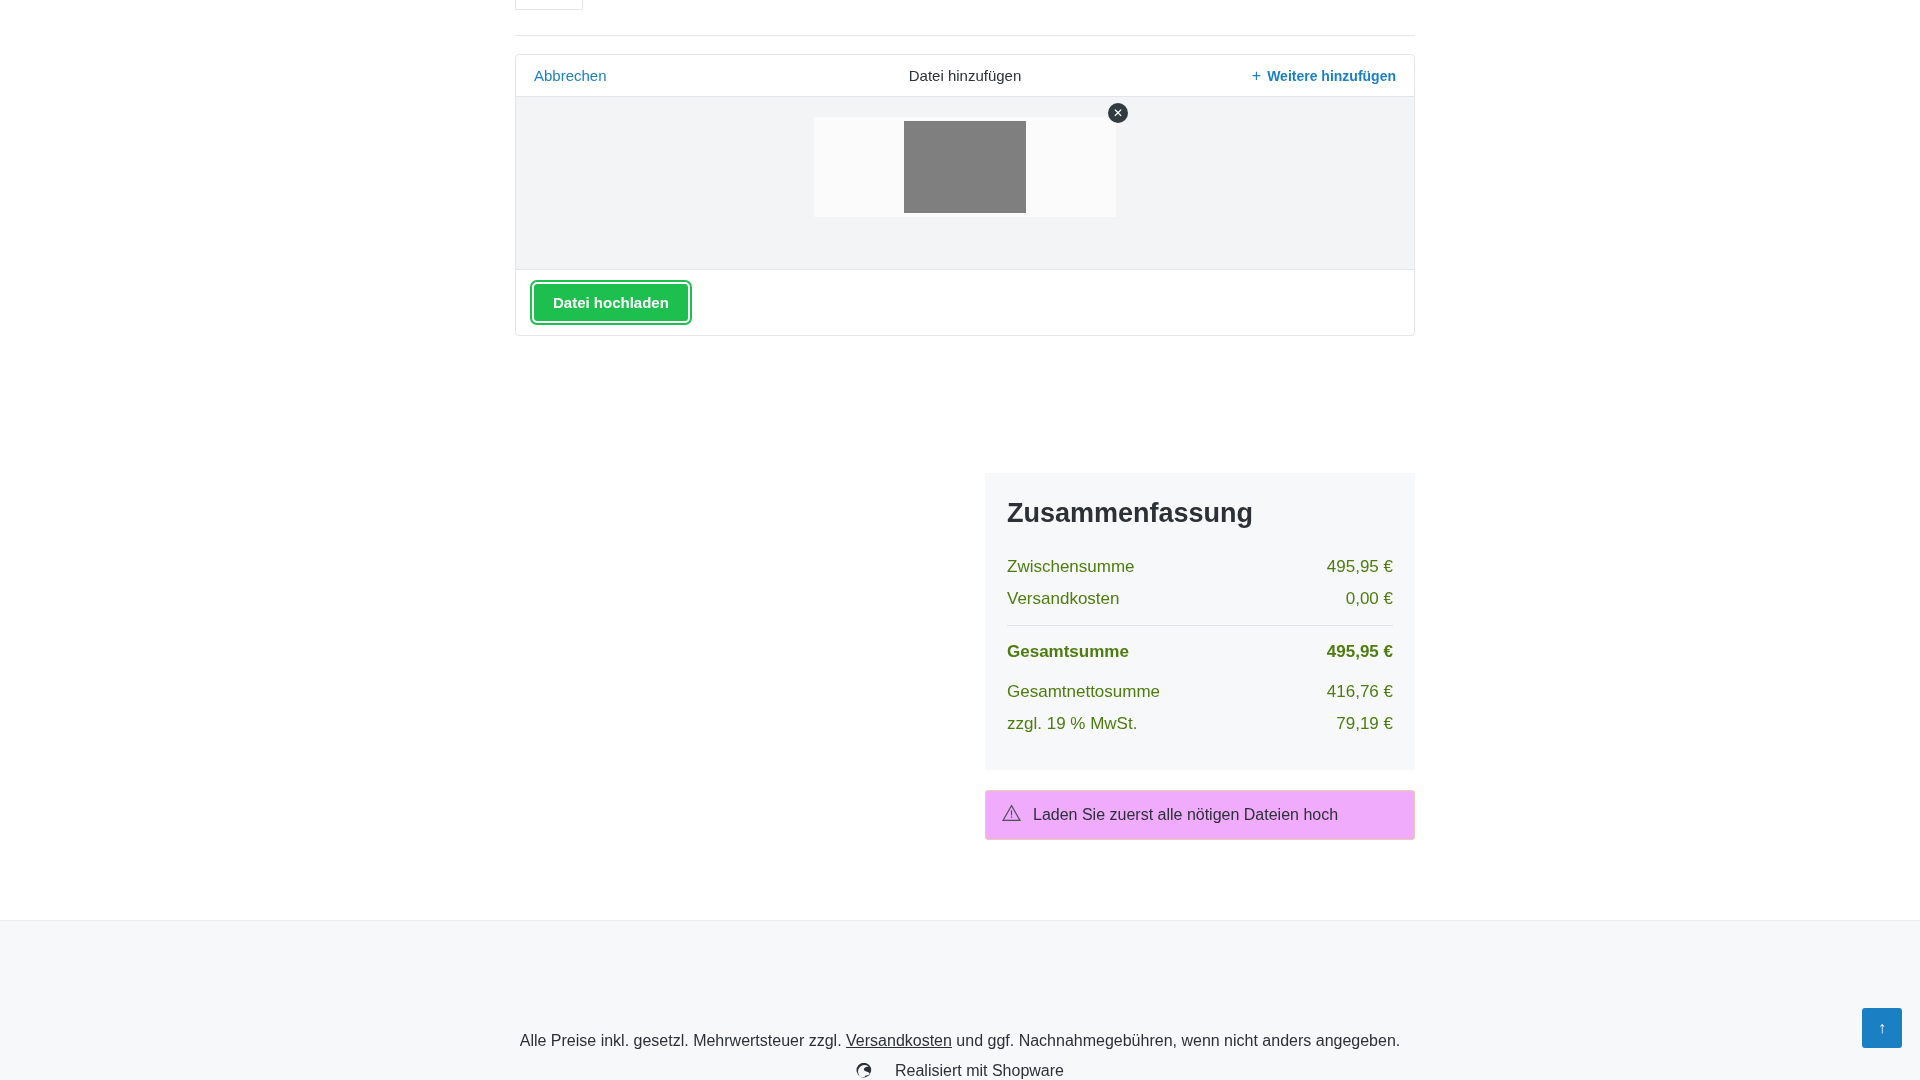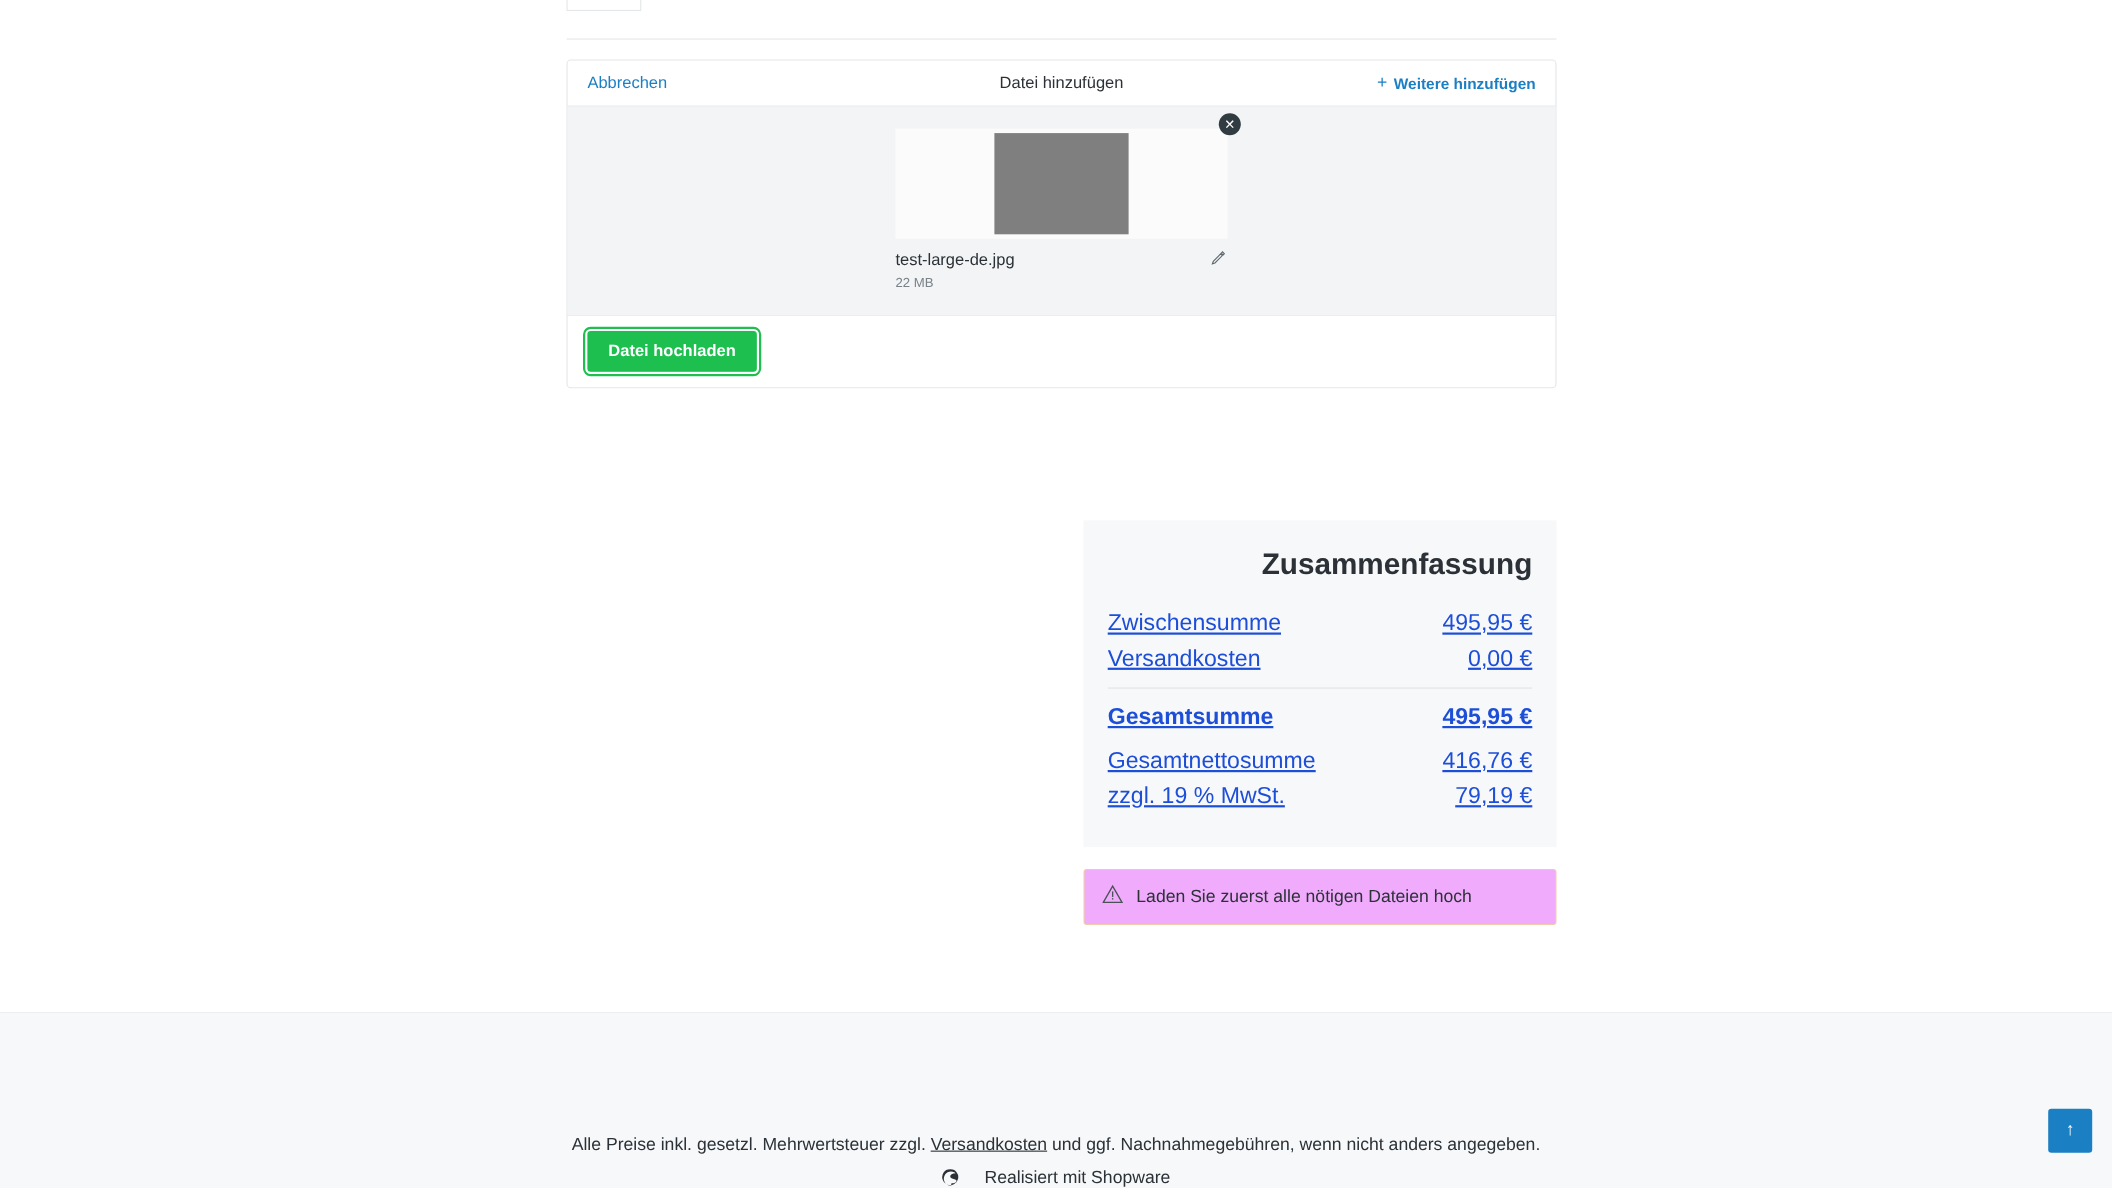--- a/index.html
+++ b/index.html
@@ -178,36 +178,34 @@
   
   .summary-wrap {
     position: absolute;
     left: 985px;
     top: 473px;
     width: 430px;
   }
   .summary {
     background: #f7f8f9;
     padding: 24px 22px 30px 22px;
-    text-align: right;
   }
   .summary h2 {
     margin: 0 0 22px 0;
     font-size: 27px;
     line-height: 32px;
     font-weight: bold;
     color: #2b3136;
   }
   .srow {
     display: flex;
     justify-content: space-between;
-    font-size: 21px;
+    font-size: 17px;
     line-height: 32px;
-    color: #1d4ed8;
-    text-decoration: underline;
+    color: #4d7c0f;
   }
   .srow.bold { font-weight: bold; }
   .sep {
     border-top: 1px solid #dfe3e6;
     margin: 10px 0 10px 0;
   }
   .gap { height: 8px; }
 
   .alert {
     margin-top: 20px;
@@ -301,31 +299,20 @@
           <span>Weitere hinzufügen</span>
         </span>
       </div>
 
       <div class="uploader-body">
         <div class="file-card">
           <div class="file-preview">
             <div class="img"></div>
           </div>
           <div class="remove-badge">✕</div>
-          <div class="file-meta">
-            <div class="file-name">test-large-de.jpg</div>
-            <div class="file-size">22 MB</div>
-            <span class="edit-icon">
-              <svg width="16" height="16" viewBox="0 0 16 16" aria-hidden="true">
-                <path d="M2 12.6l.9-2.2 6.6-6.6 1.3 1.3-6.6 6.6L2 12.6z" fill="none" stroke="#5a6régions"></path>
-                <path d="M2.2 12.8l.8-2.3 6.7-6.7 1.5 1.5-6.7 6.7-2.3.8z" fill="none" stroke="#5f686e" stroke-width="1"></path>
-                <path d="M10.3 3.1l1.1-1.1 1.6 1.6-1.1 1.1z" fill="none" stroke="#5f686e" stroke-width="1"></path>
-              </svg>
-            </span>
-          </div>
         </div>
       </div>
 
       <div class="uploader-foot">
         <button class="btn-upload">Datei hochladen</button>
       </div>
     </div>
   </div>
 
   <div class="summary-wrap">

